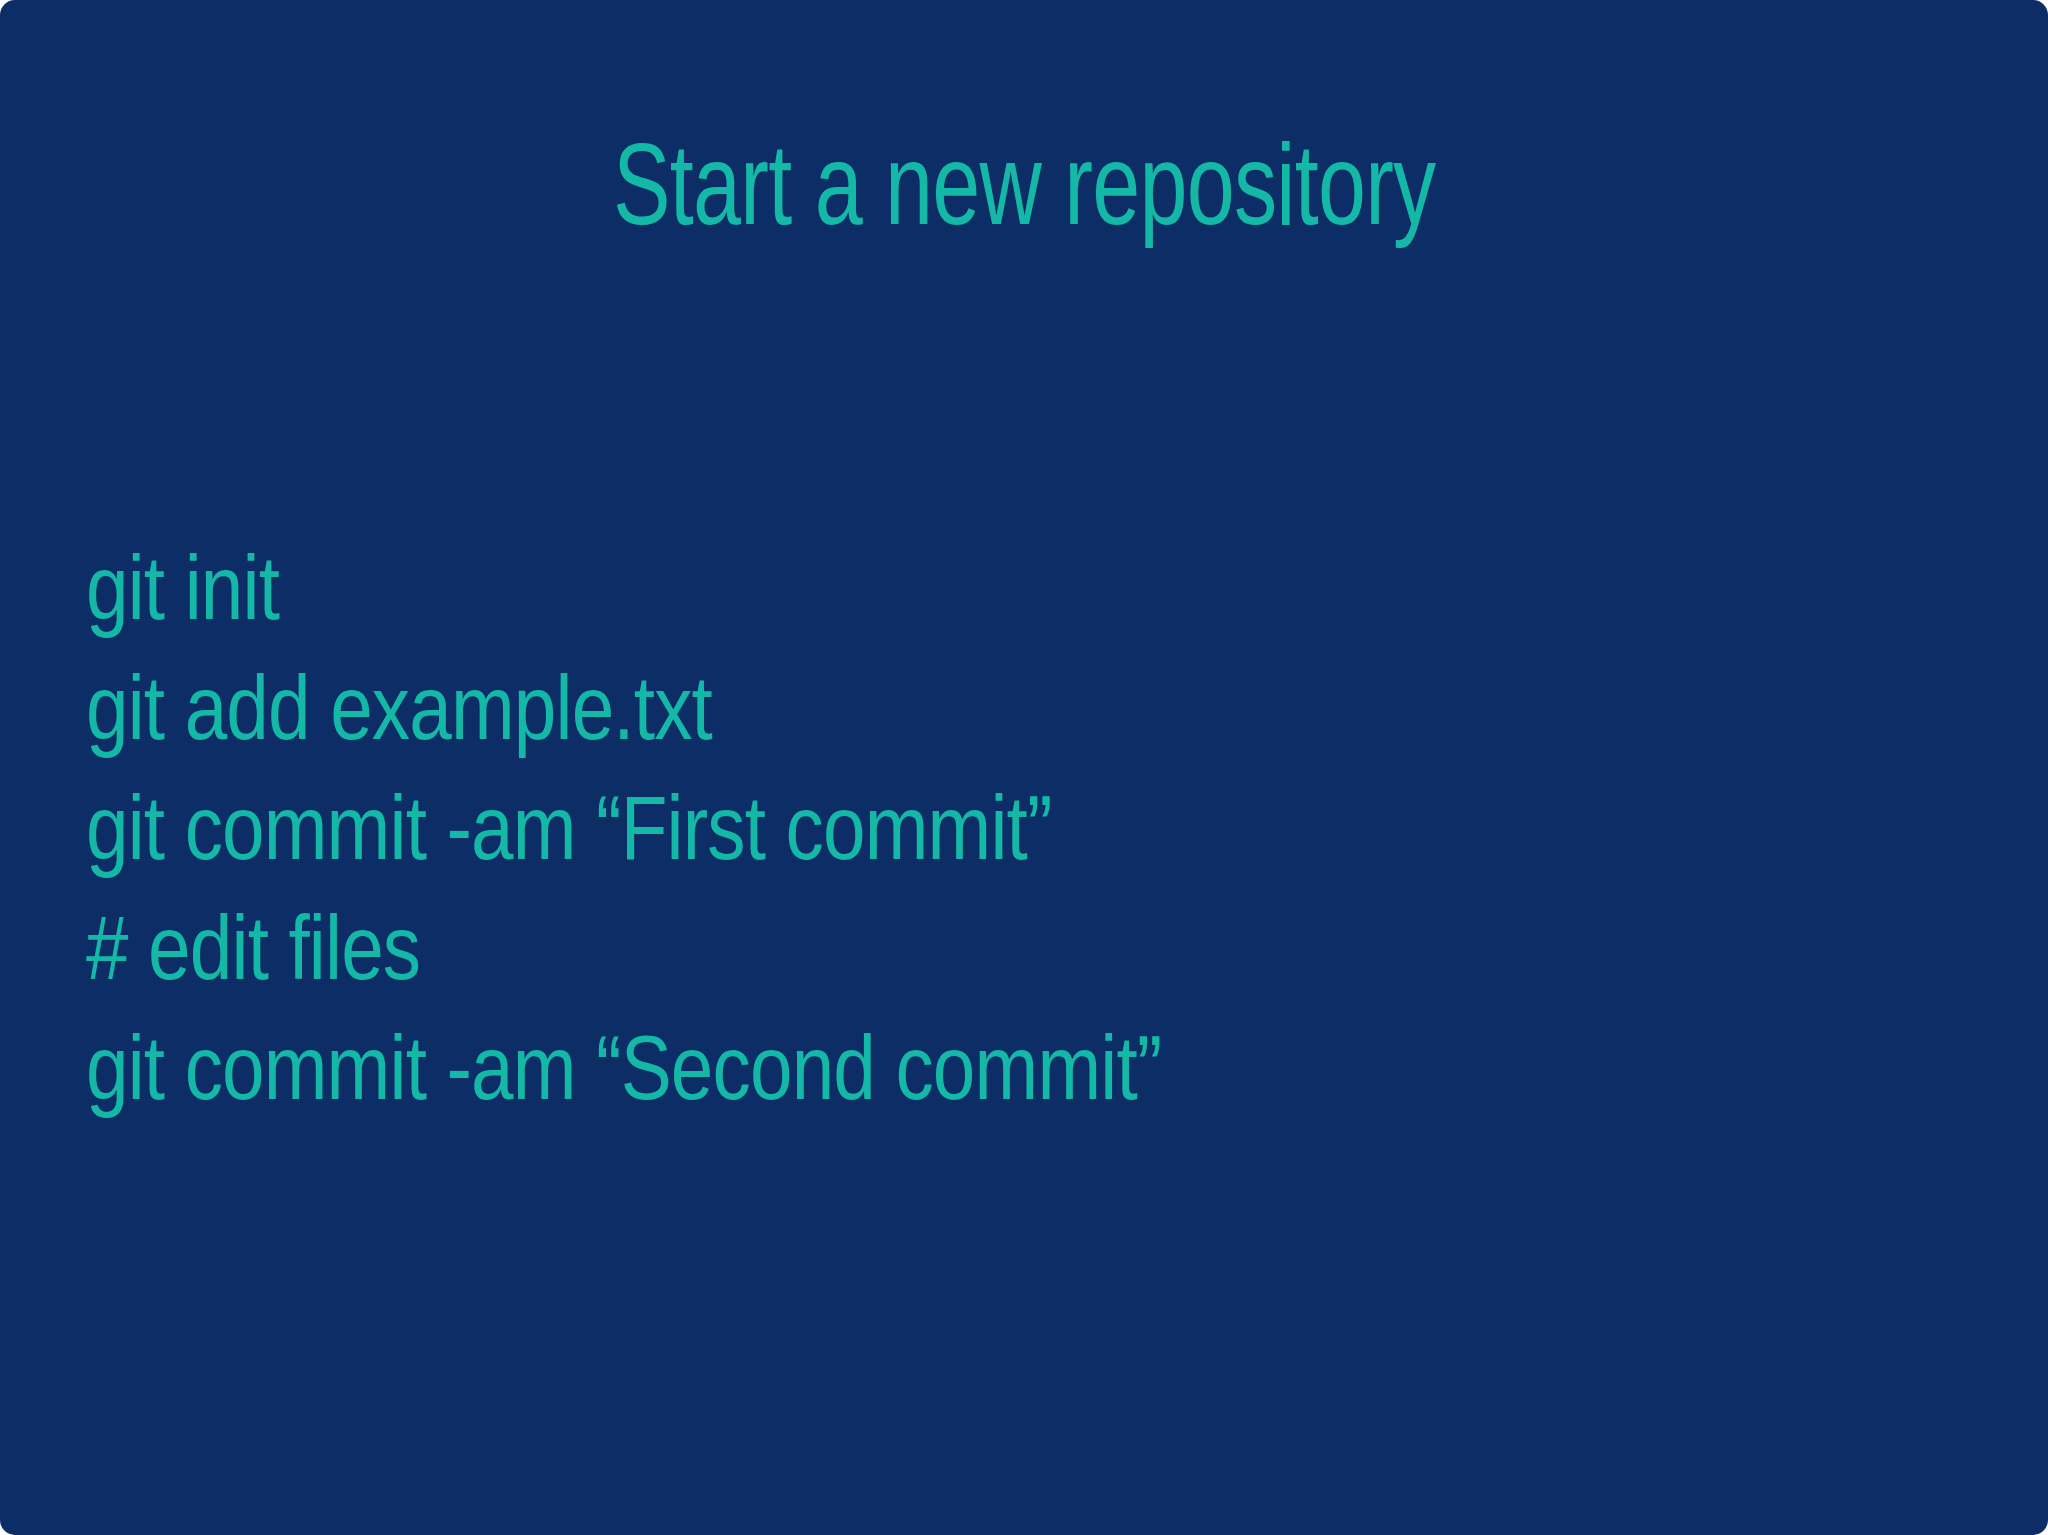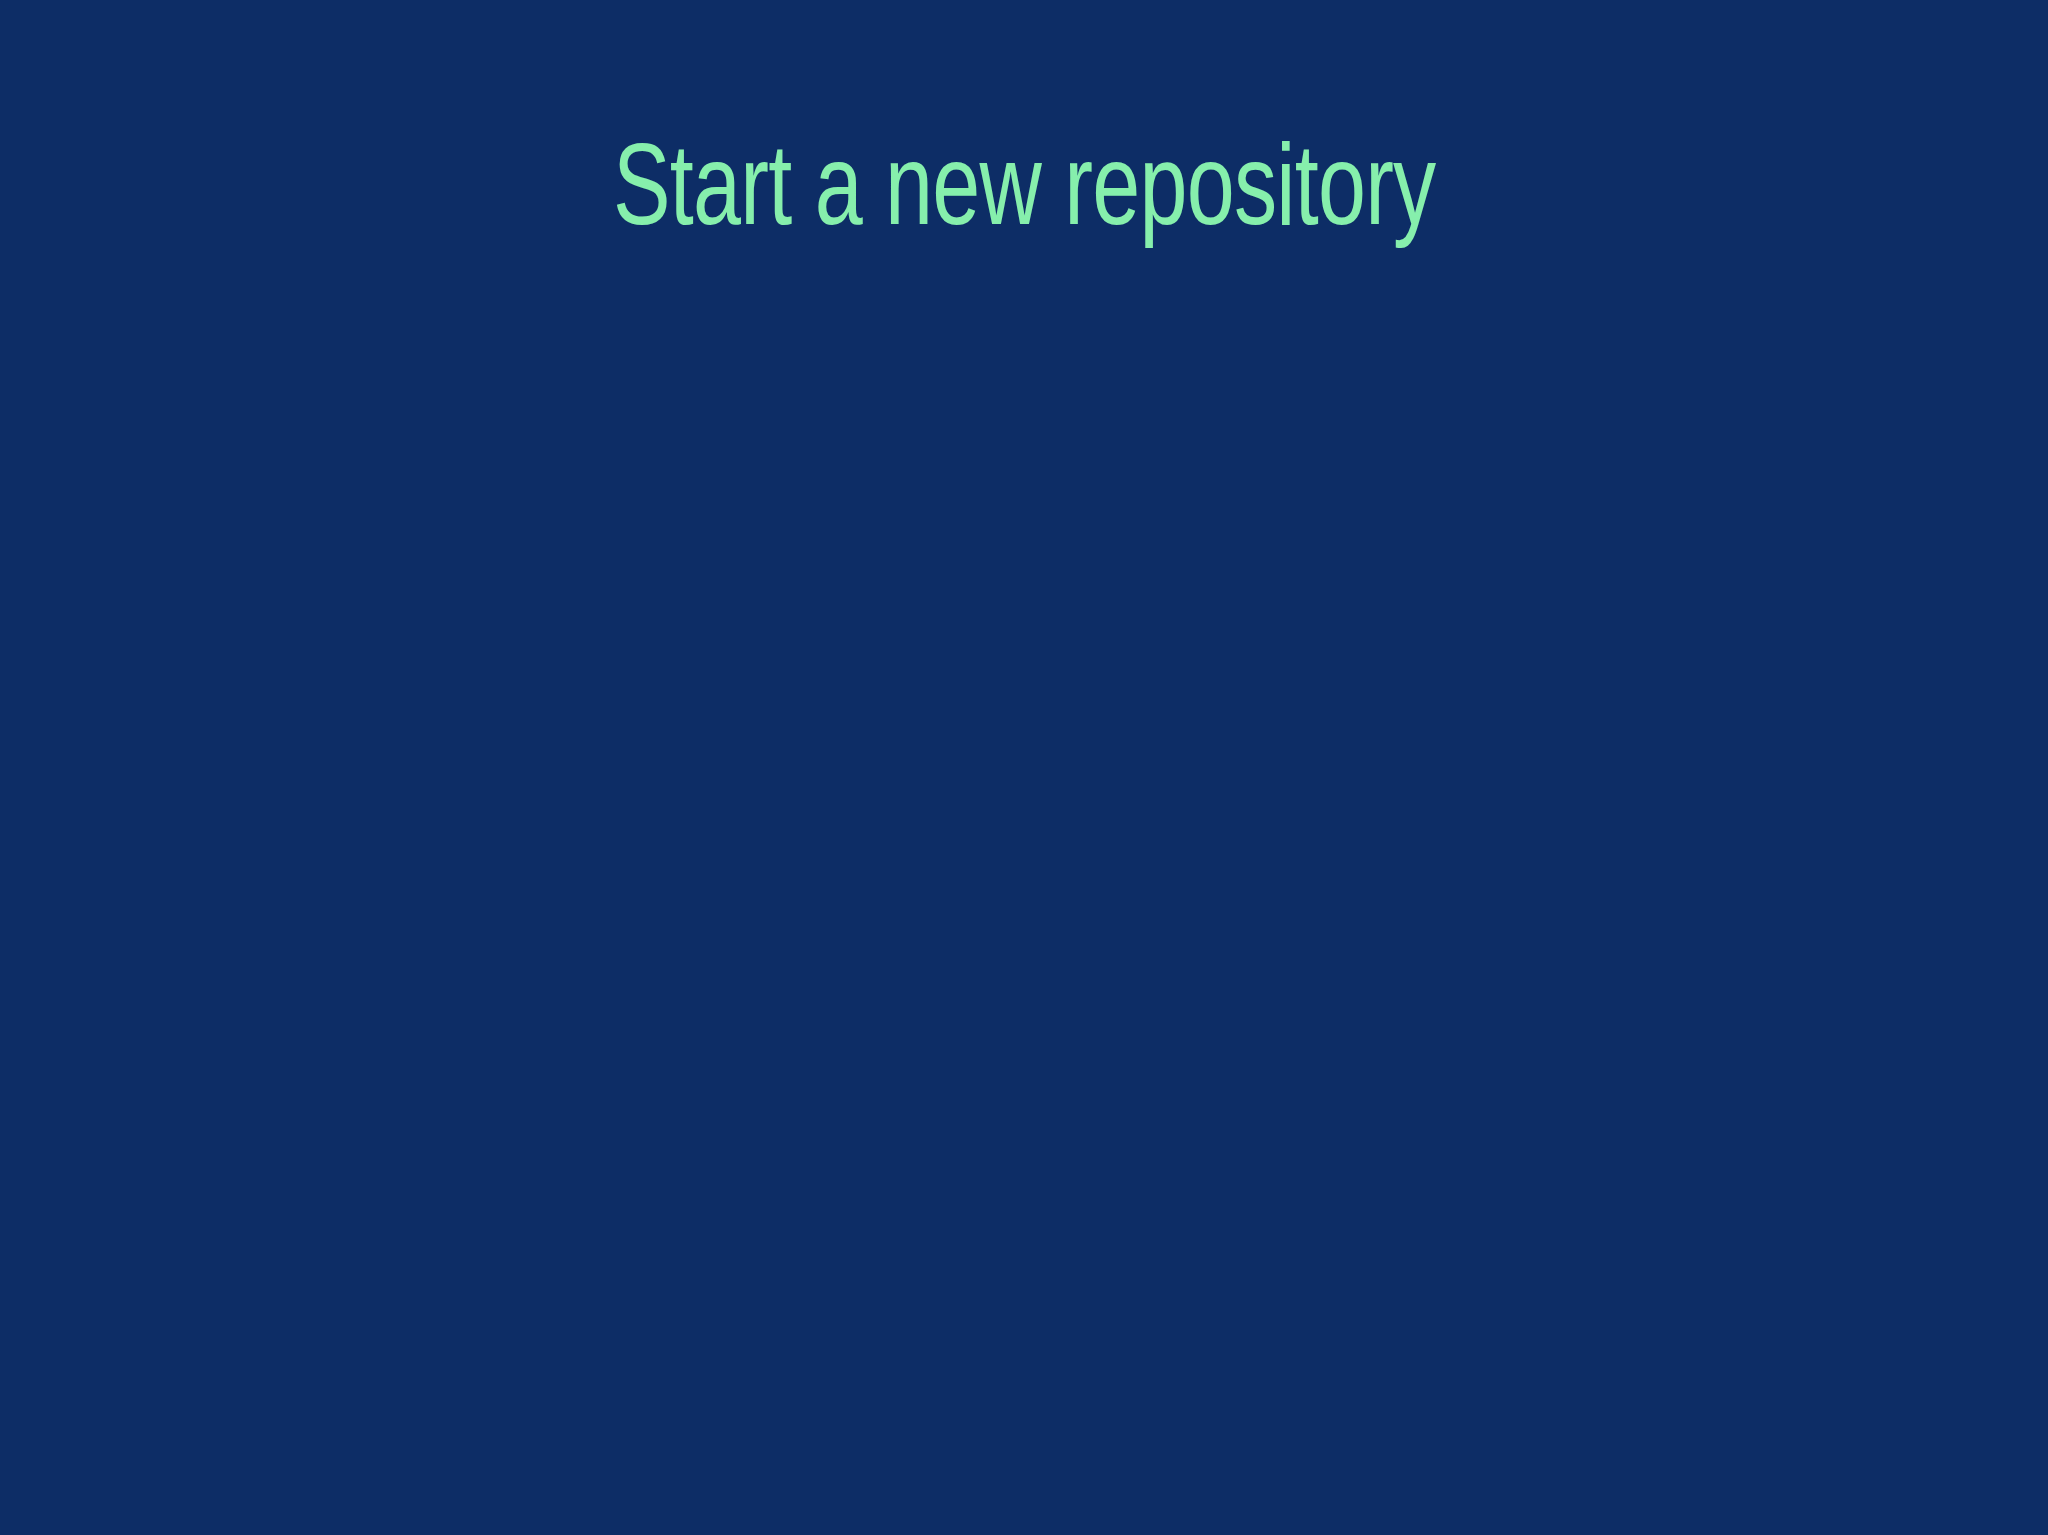--- a/index.html
+++ b/index.html
@@ -51,17 +51,24 @@
     letter-spacing: -1px;
     white-space: nowrap;
     
     transform: scaleX(0.85);
     transform-origin: left center;
   }
 </style>
 </head>
 <body>
 
-<div class="slide" style="background: rgb(13, 45, 102); color: #86efac;">
+<div class="slide" style="background: rgb(13, 45, 102); color: #14b8a6; border-radius: 15px;">
   <div class="title-row">
     <h1 class="title">Start a new repository</h1>
+  </div>
+  <div class="code-block">
+    <div class="code-line">git init</div>
+    <div class="code-line">git add example.txt</div>
+    <div class="code-line">git commit -am “First commit”</div>
+    <div class="code-line"># edit files</div>
+    <div class="code-line">git commit -am “Second commit”</div>
   </div>
 </div>
 
 </body></html>

